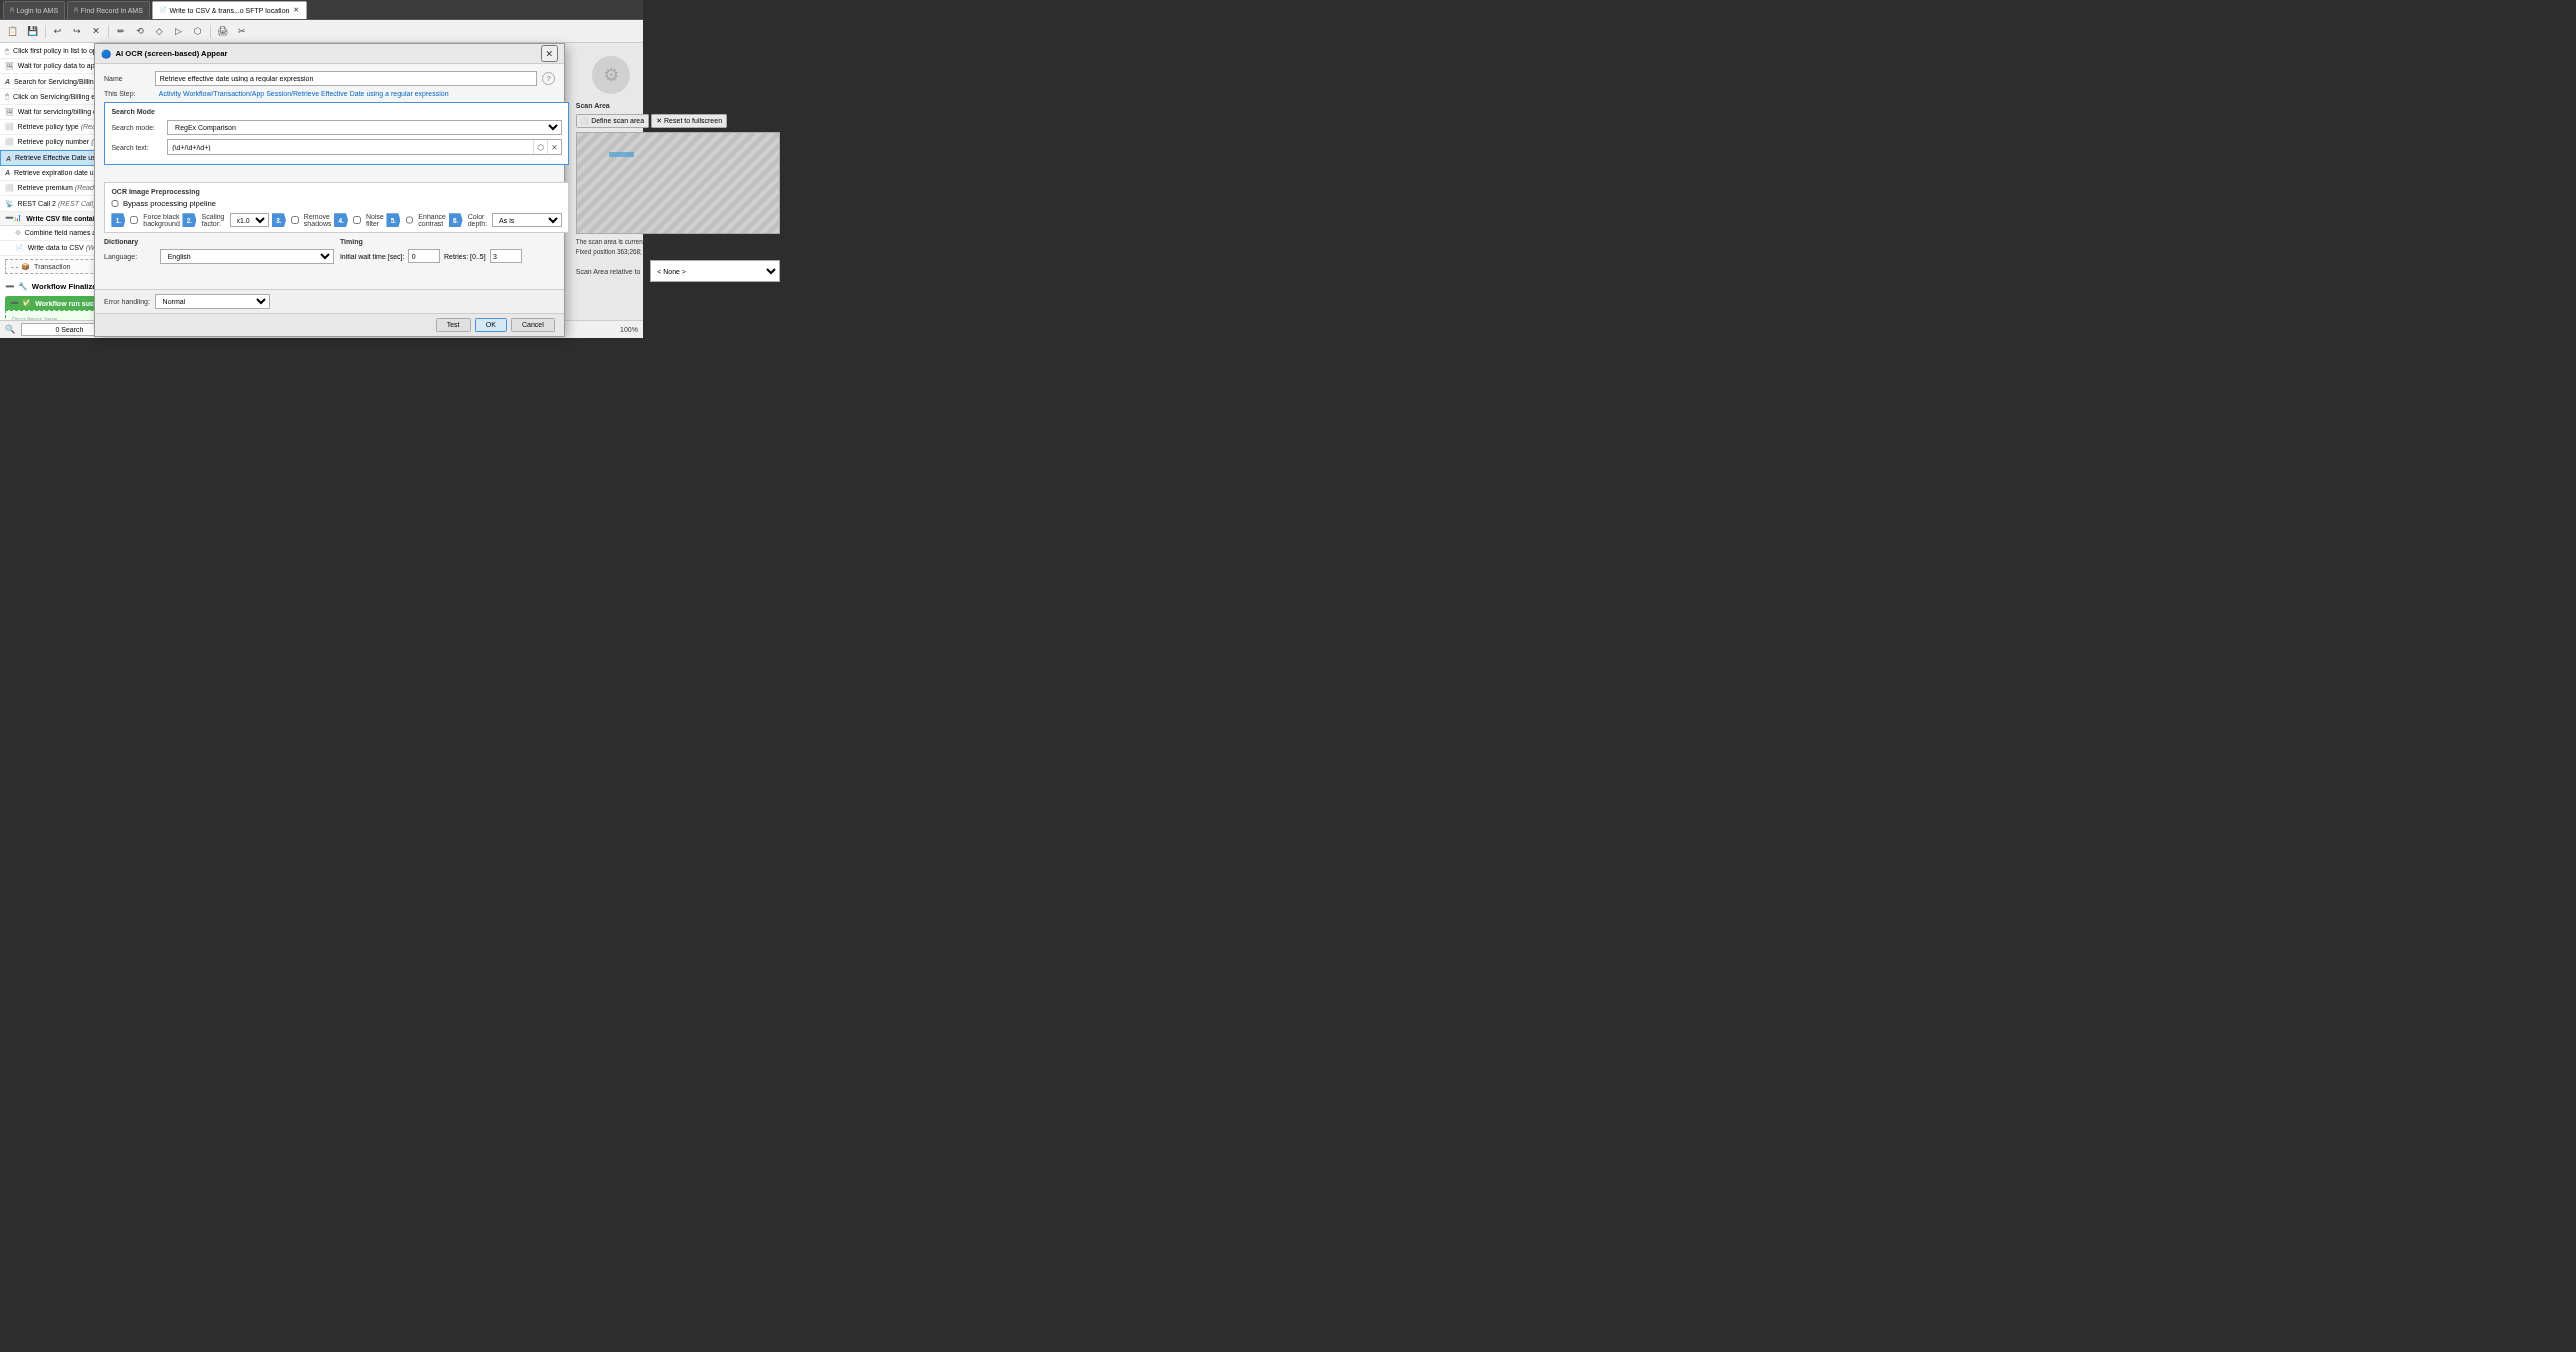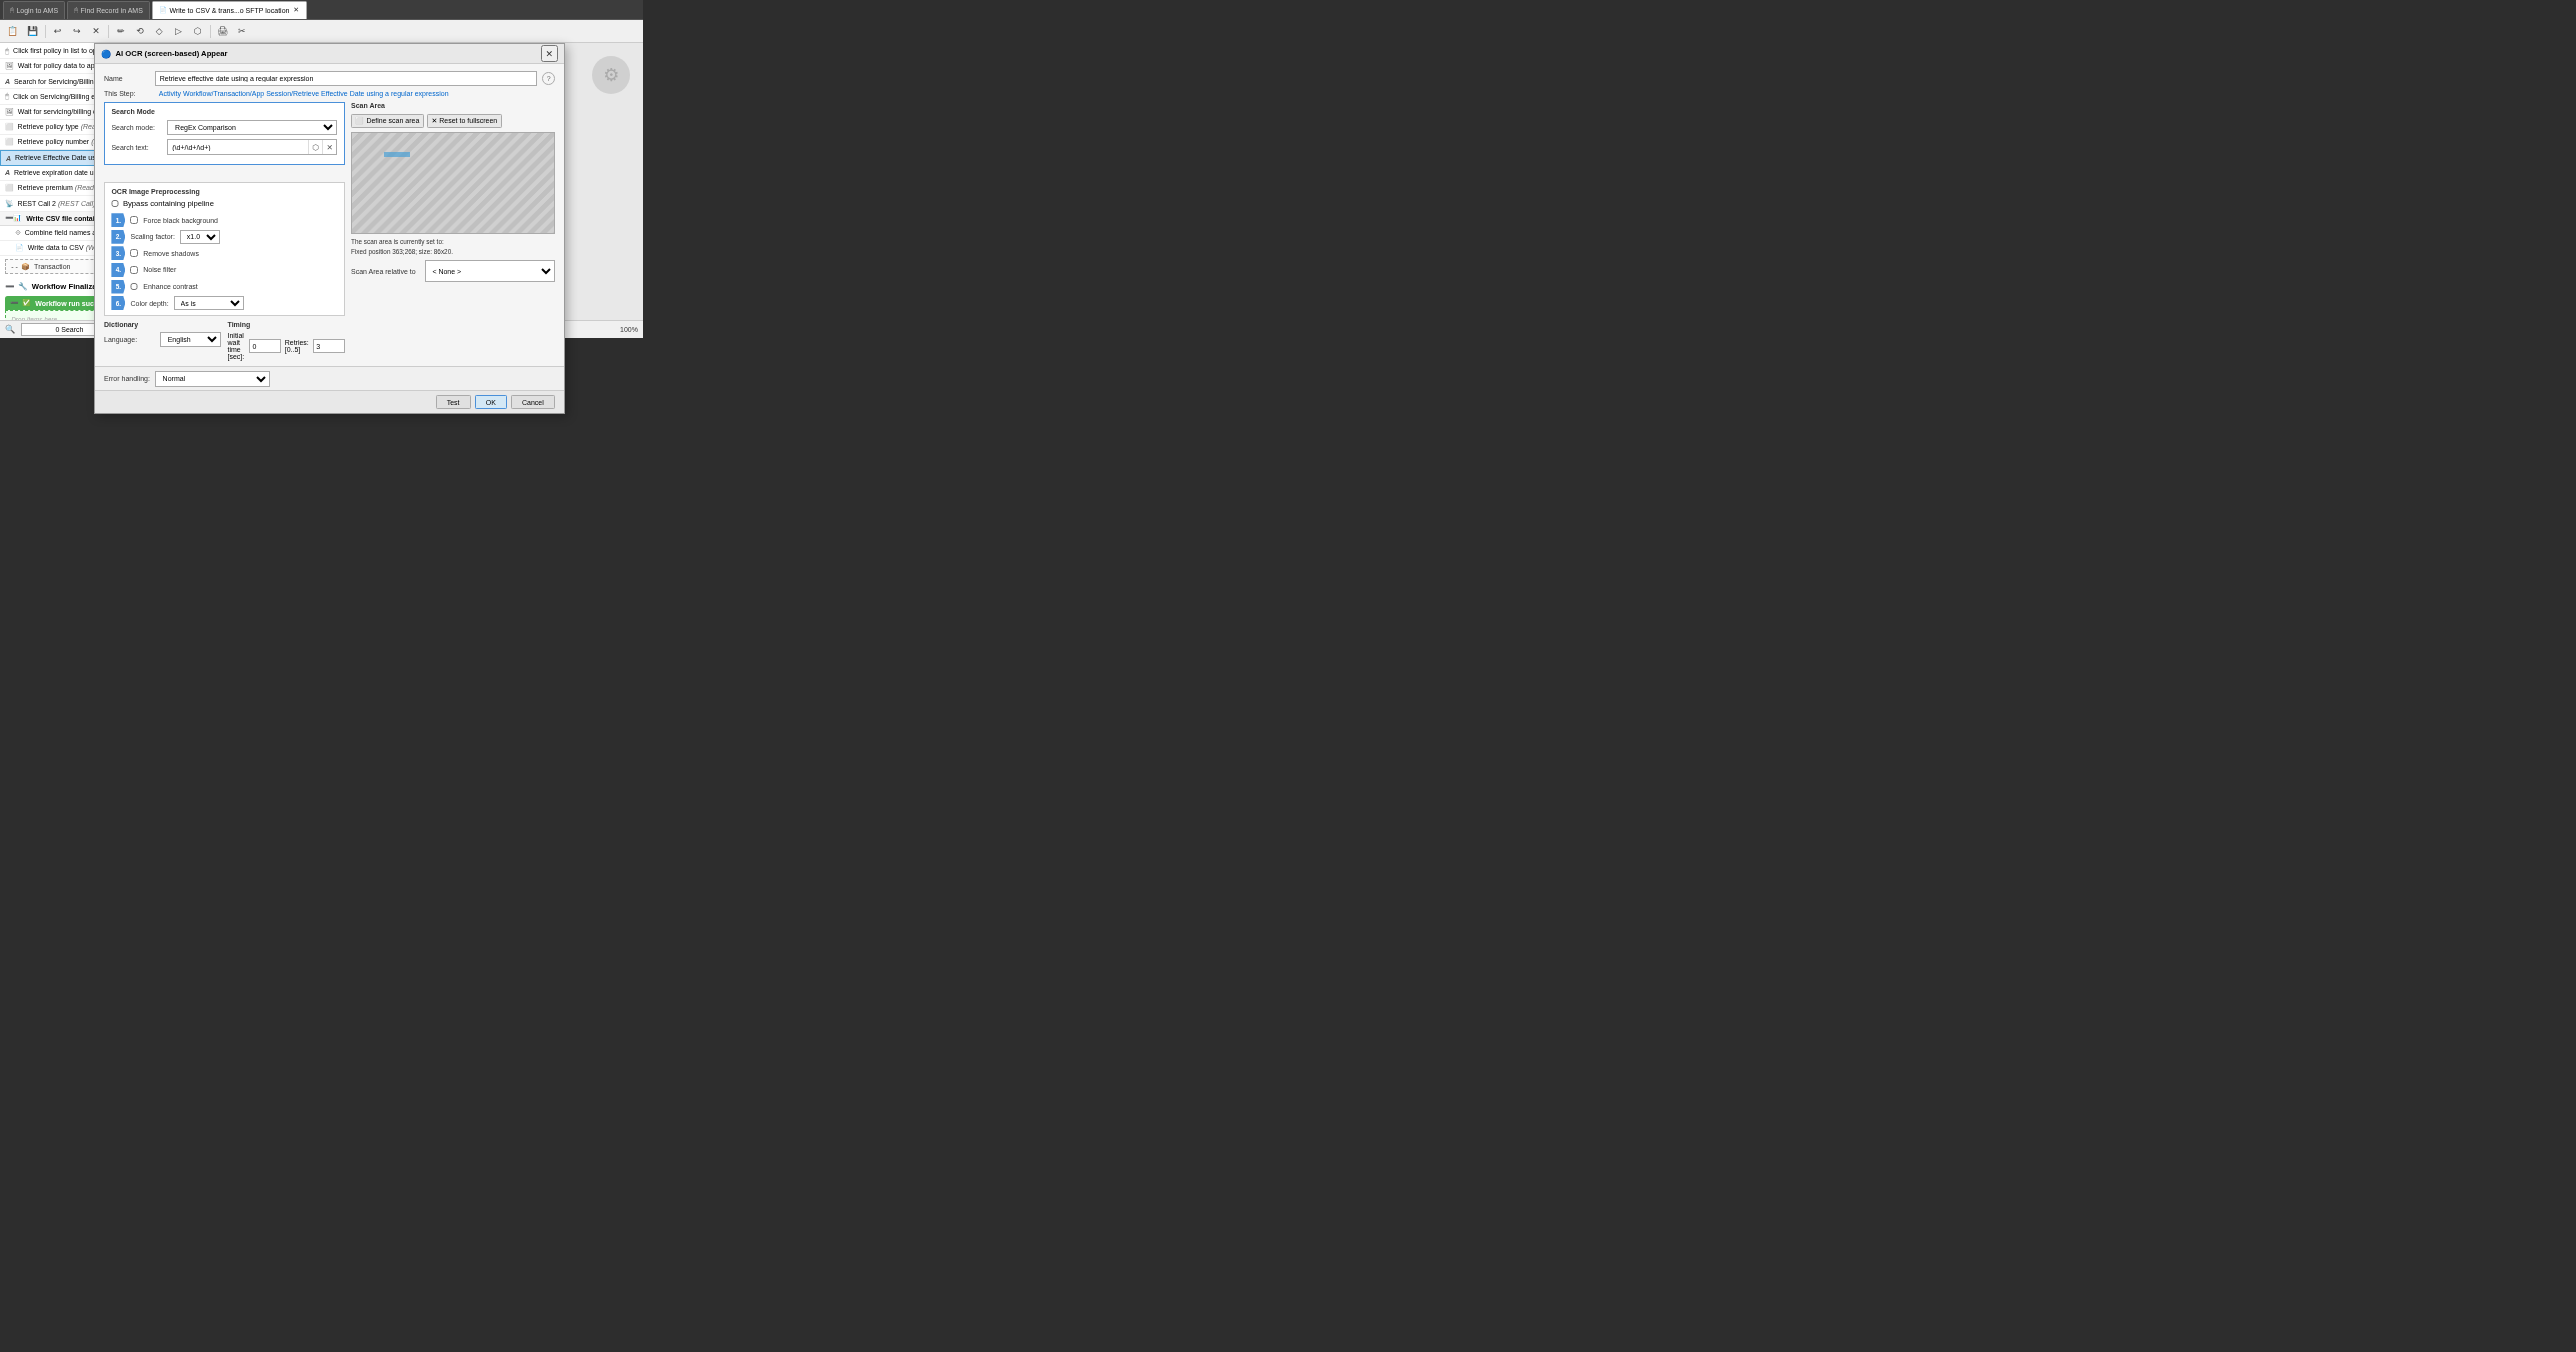--- a/index.html
+++ b/index.html
@@ -203,21 +203,21 @@
     .scan-relative-label { font-size: 7px; color: #333; width: 70px; flex-shrink: 0; }
     .scan-relative-select {
       flex: 1; height: 22px; border: 0.6px solid #aaa; background: #fff;
       padding: 1.3px 2.6px; font-size: 7px;
     }
     
     
     .ocr-section { background: #fff; border: 0.6px solid #ccc; padding: 5.1px 6.4px; margin-bottom: 5.1px; }
     .ocr-title { font-weight: 700; font-size: 7px; margin-bottom: 3.8px; color: #333; }
     .ocr-bypass-row { display: flex; align-items: center; gap: 3.8px; margin-bottom: 5.1px; }
-    .steps-list { display: flex; flex-direction: column; gap: 2.6px; }
+    .steps-list { display: flex; flex-direction: row; gap: 2.6px; }
     .step-row { display: flex; align-items: center; gap: 5.1px; }
     .step-badge {
       width: 14px; height: 14px; background: #4a90d9; color: #fff;
       display: flex; align-items: center; justify-content: center;
       font-size: 6.4px; font-weight: 700; clip-path: polygon(0% 0%, 85% 0%, 100% 50%, 85% 100%, 0% 100%);
       flex-shrink: 0;
     }
     .step-label-only { font-size: 7px; color: #333; }
     .step-select {
       height: 14px; border: 0.6px solid #aaa; background: #fff; padding: 0.6px 1.9px; font-size: 7px;
@@ -498,21 +498,21 @@
                 <span class="field-icon-btn">✕</span>
               </div>
             </div>
           </div>
 
           <div class="ocr-section">
             <div class="ocr-title">OCR Image Preprocessing</div>
 
             <div class="ocr-bypass-row">
               <input type="checkbox" class="checkbox-input" style="">
-              <span>Bypass containing pipeline</span>
+              <span>Bypass processing pipeline</span>
             </div>
 
             <div class="steps-list">
 
               <div class="step-row">
                 <div class="step-badge">1.</div>
                 <input type="checkbox" class="checkbox-input" style="">
                 <span class="step-label-only">Force black background</span>
               </div>
 

